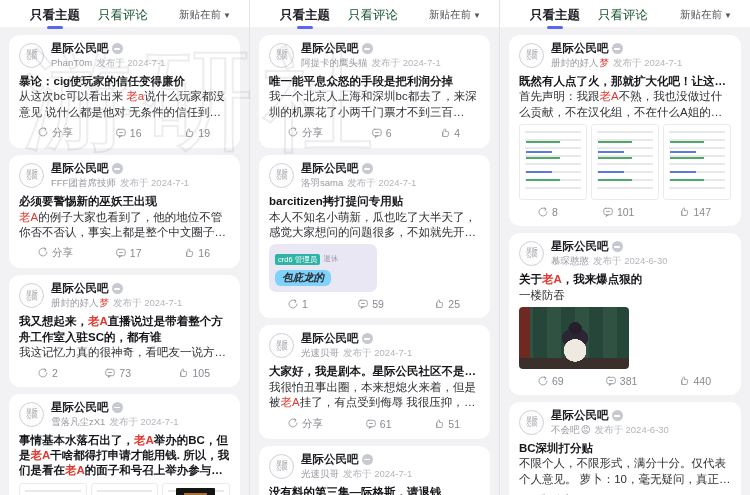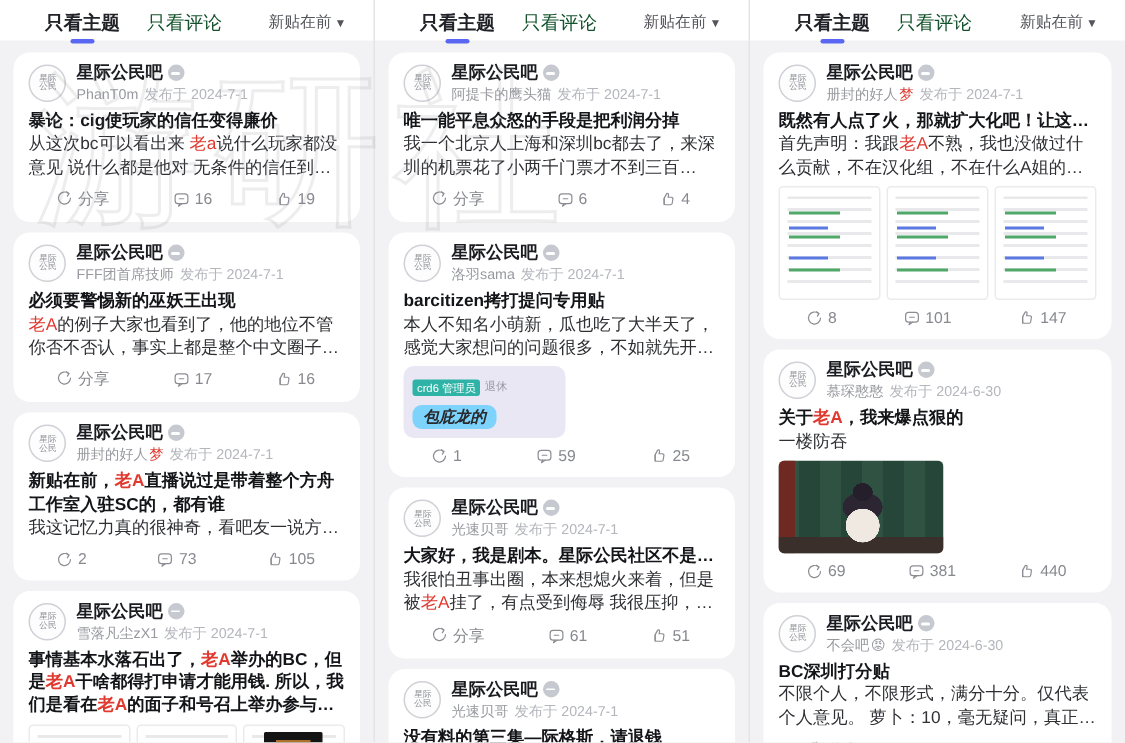--- a/index.html
+++ b/index.html
@@ -181,21 +181,21 @@
       <div class="head-txt">
         <div class="bar-row">
           <span class="bar-name">星际公民吧</span>
           <span class="bar-badge"></span>
         </div>
         <div class="meta">
           <span class="author">册封的好人<span class="sfx" style="color: rgb(224, 57, 47);">梦</span></span><span class="date">发布于 2024-7-1</span>
         </div>
       </div>
     </div>
-    <h3 class="title cl2"><span>新贴在前，</span><span class="red">老A</span><span>直播说过是带着整个方舟工作室入驻SC的，都有谁</span></h3>
+    <h3 class="title cl2"><span>我又想起来，</span><span class="red">老A</span><span>直播说过是带着整个方舟工作室入驻SC的，都有谁</span></h3>
     <p class="body cl1"><span>我这记忆力真的很神奇，看吧友一说方舟，我又想起来…</span></p>
 
     <div class="actions">
       <button class="act">
         <svg viewBox="0 0 24 24">
                 <path d="M20 12a8 8 0 1 1-2.6-5.9"></path>
                 <path d="M14.5 3.6l3.6 2.3-2.2 3.6"></path>
               </svg>
         <span class="cnt share-cnt">2</span>
       </button>

